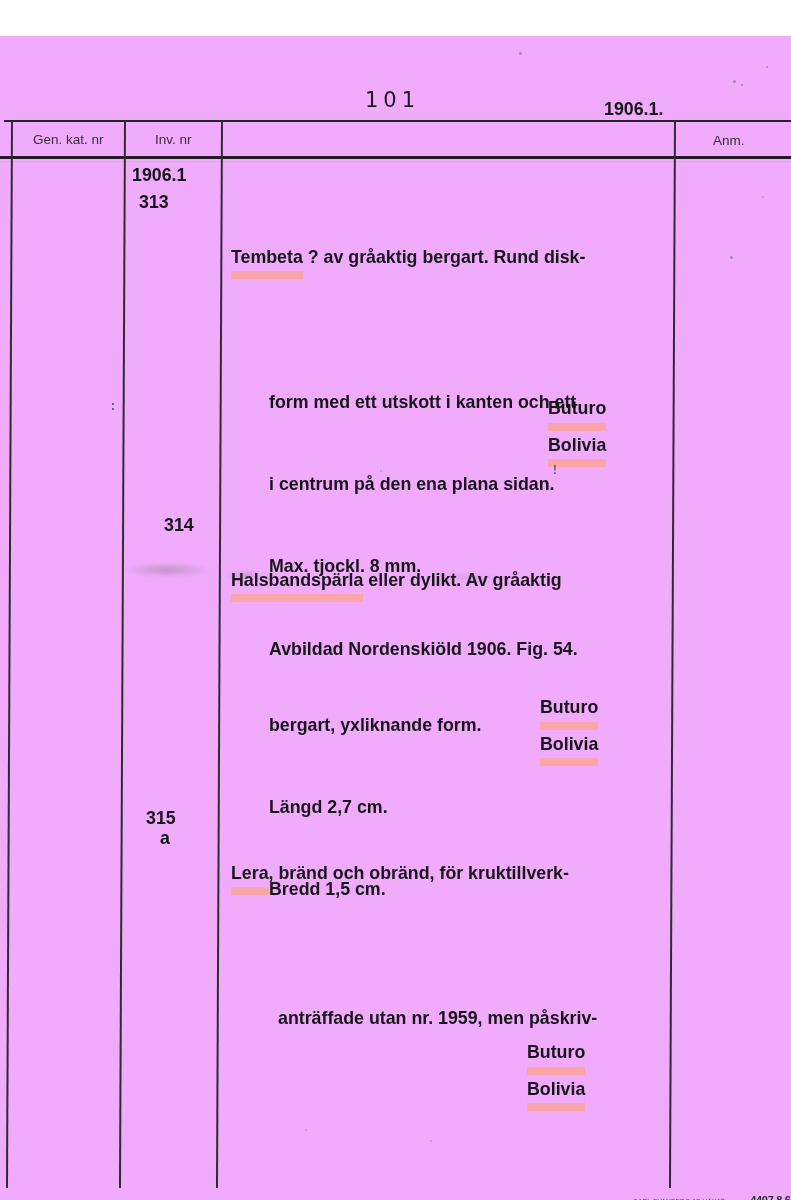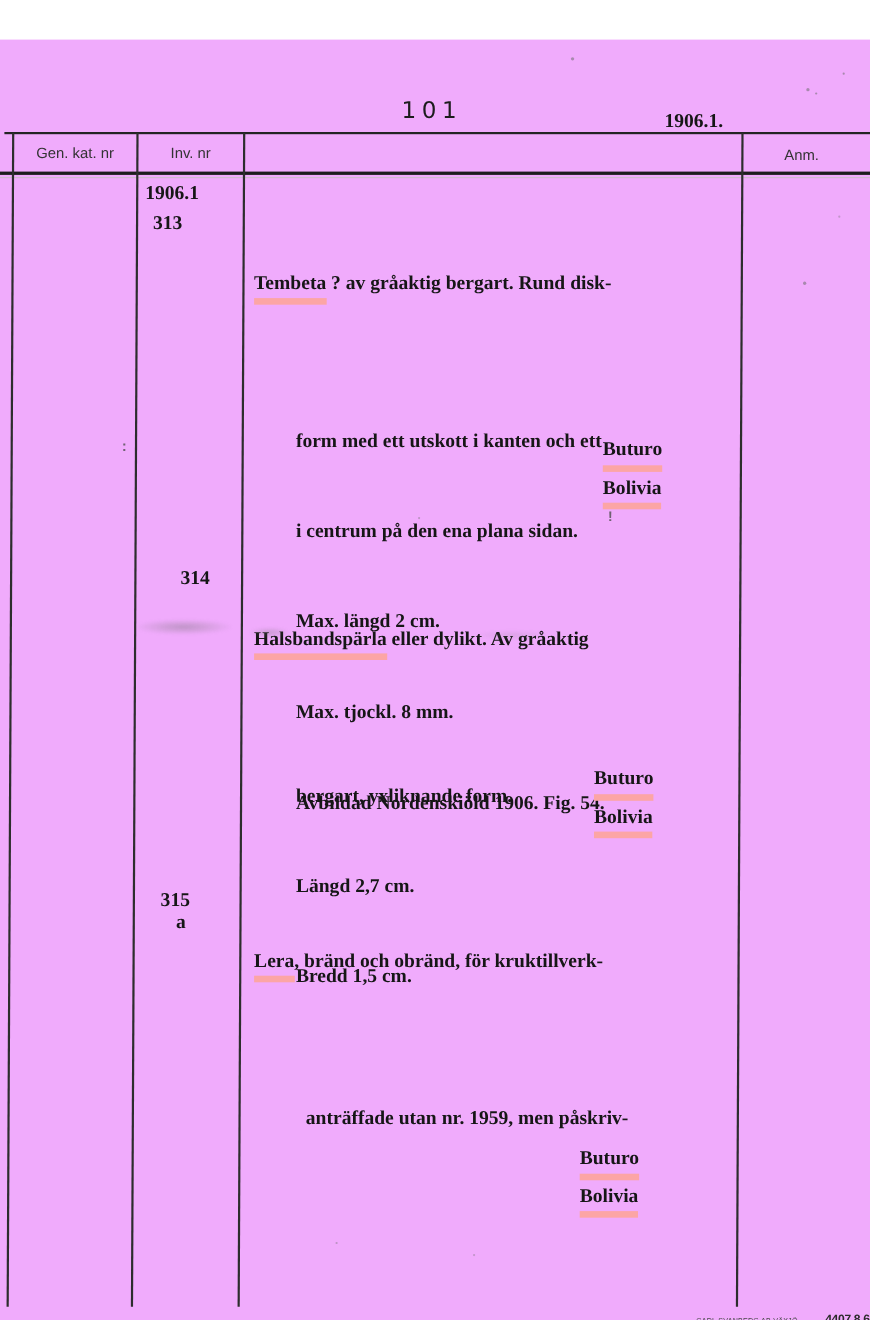--- a/index.html
+++ b/index.html
@@ -19,22 +19,22 @@
 
   
   .page-number{position:absolute;left:365px;top:52px;font-family:"DejaVu Sans",sans-serif;font-size:21px;letter-spacing:5px;color:#1c1c1c;}
   .collection-number{position:absolute;left:604px;top:63px;}
   .col-label{position:absolute;font-size:13.5px;color:#333;}
   .lbl-genkat{left:33px;top:96px;}
   .lbl-invnr{left:155px;top:96px;}
   .lbl-anm{left:713px;top:97px;}
 
   
-  .tw{font-family:Liberation Serif, serif;font-weight:700;font-size:17.8px;color:#161616;}
-  .u{display:inline-block;border-bottom:6px solid #fca5a5;}
+  .tw{font-family:Liberation Sans, sans-serif;font-weight:700;font-size:17.8px;color:#161616;}
+  .u{display:inline-block;border-bottom:8px solid #fca5a5;}
 
   .year-label{position:absolute;left:132px;top:126px;line-height:27.4px;}
   .inv{position:absolute;line-height:27.4px;}
   .inv-1{left:139px;top:153px;}
   .inv-2{left:164px;top:476px;}
   .inv-3{left:146px;top:769px;}
   .inv-3a{left:160px;top:789px;}
 
   .entry{position:absolute;left:231px;line-height:27.4px;white-space:pre;}
   .entry-1{top:153px;}
@@ -87,21 +87,20 @@
   <div class="inv inv-1 tw">313</div>
   <div class="inv inv-2 tw">314</div>
   <div class="inv inv-3 tw">315</div>
   <div class="inv inv-3a tw">a</div>
 
   <div class="entry entry-1 tw">
     <div class="line"><span class="u">Tembeta</span><span> ? av gråaktig bergart. Rund disk-</span></div>
     <div class="cont">
       <div class="line">form med ett utskott i kanten och ett</div>
       <div class="line">i centrum på den ena plana sidan.</div>
-      <div class="line">Max. längd 2 cm.</div>
       <div class="line">Max. tjockl. 8 mm.</div>
       <div class="line">Avbildad Nordenskiöld 1906. Fig. 54.</div>
     </div>
   </div>
   <div class="prov prov-1 tw">
     <div><span class="u">Buturo</span></div>
     <div><span class="u">Bolivia</span></div>
   </div>
 
   <div class="entry entry-2 tw">

